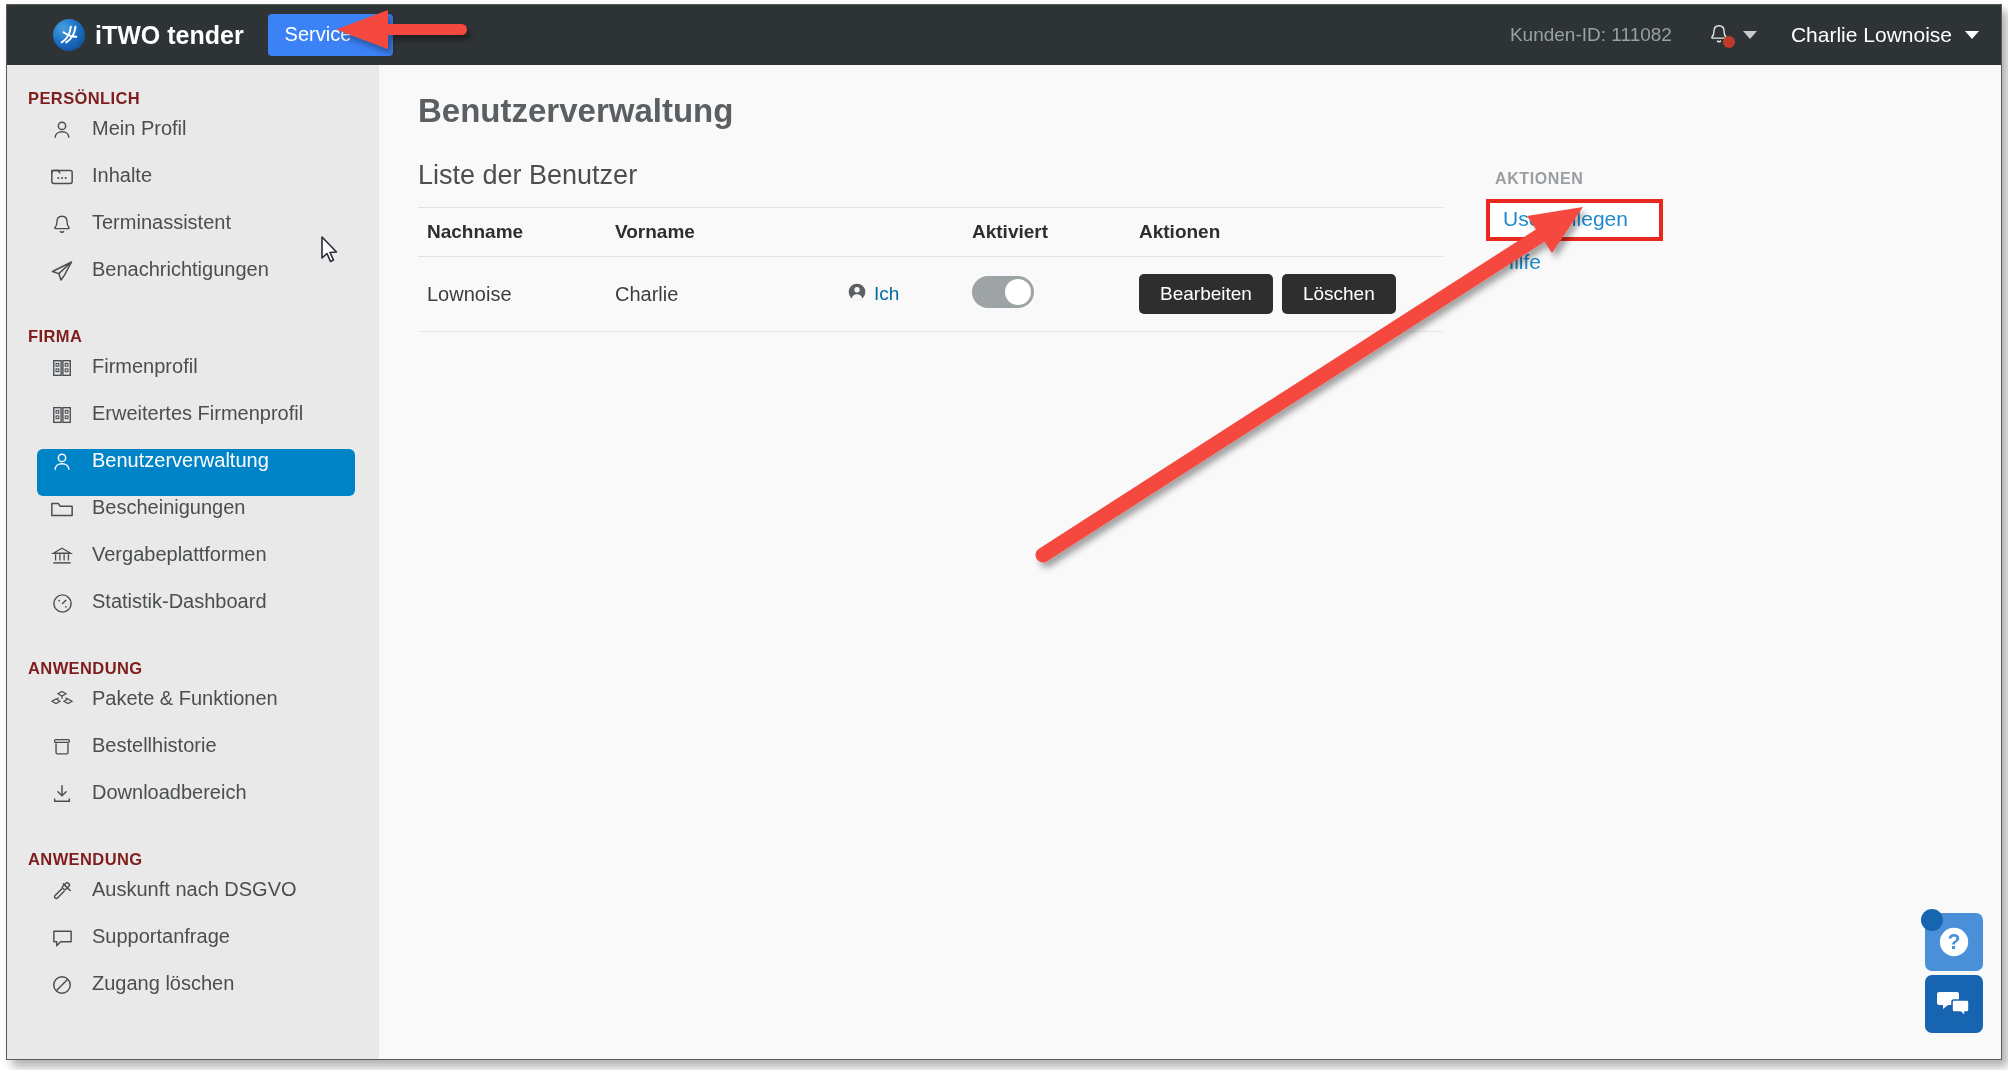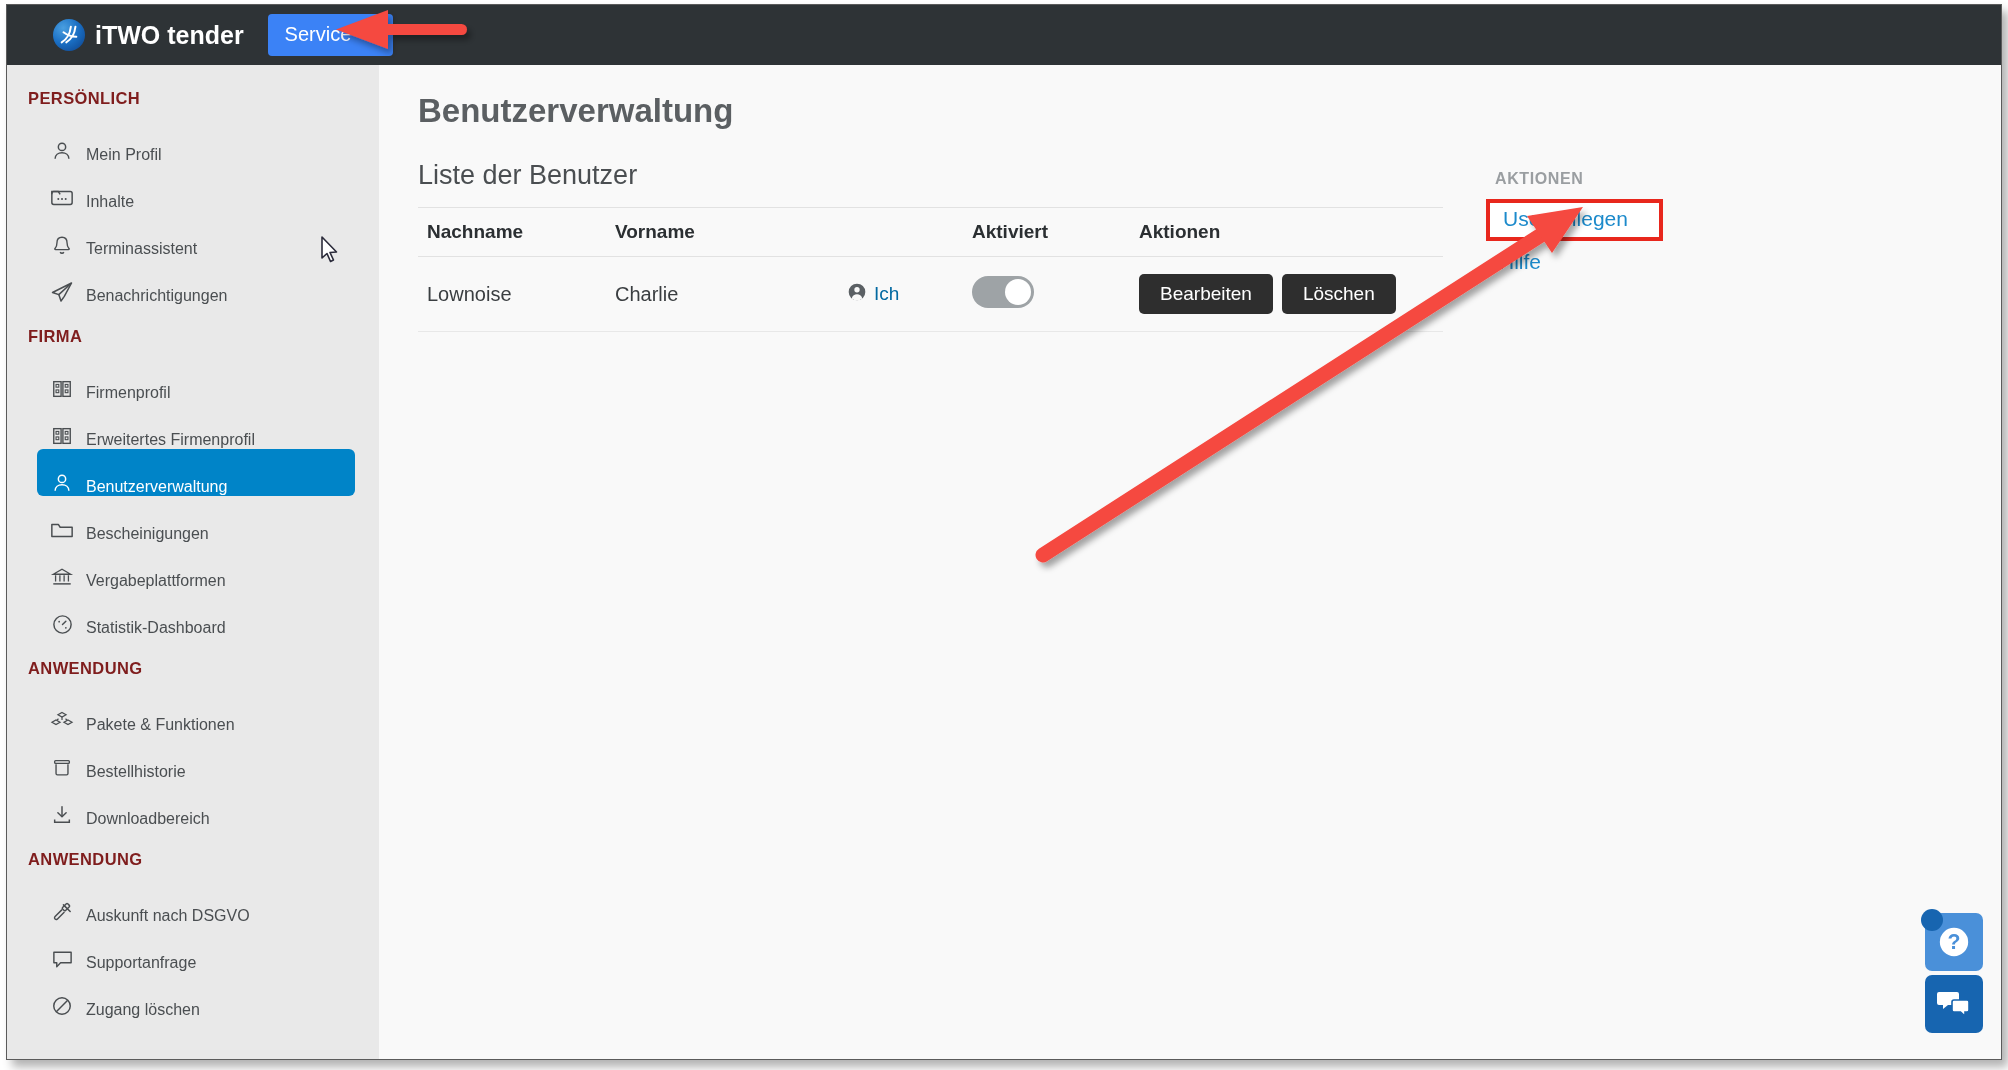--- a/index.html
+++ b/index.html
@@ -128,28 +128,28 @@
     color: #7f1d1d;
     font-size: 16.5px;
     font-weight: bold;
     letter-spacing: 0.4px;
     padding: 0 0 0 21px;
     margin-bottom: 9px;
   }
   .nav-section { margin-bottom: 22px; }
   .nav-item {
     display: flex;
-    align-items: flex-end;
-    gap: 11px;
+    align-items: flex-start;
+    gap: 17px;
     height: 47px;
     margin: 0 24px 0 30px;
     padding-left: 12px;
     border-radius: 6px;
     color: #4A4E51;
-    font-size: 16px;
+    font-size: 20px;
     cursor: pointer;
     white-space: nowrap;
   }
   .nav-item .nav-icon {
     width: 26px; height: 26px;
     flex: 0 0 26px;
     display: flex; align-items: center; justify-content: center;
   }
   .nav-item.active {
     background: #0084C8;
@@ -332,20 +332,39 @@
           <path d="M6 9 C10 12 15 14 20 14" stroke="#ffffff" stroke-width="2.2" fill="none" stroke-linecap="round"></path>
         </svg>
       </span>
       <span id="brand-title">iTWO tender</span>
       <div id="service-button">
         <span>Service</span>
         <span class="caret-down"></span>
       </div>
     </div>
 
+    <div id="header-right">
+      <span id="customer-id">Kunden-ID: 111082</span>
+
+      <div id="notifications">
+        <span class="bell-wrap">
+          <svg width="22" height="24" viewBox="0 0 24 24">
+            <path d="M12 3 C8.5 3 6.5 5.4 6.5 9 c0 4.2 -1.4 5.3 -2.2 6.3 -0.4 0.5 -0.1 1.2 0.6 1.2 h14.2 c0.7 0 1 -0.7 0.6 -1.2 -0.8 -1 -2.2 -2.1 -2.2 -6.3 C17.5 5.4 15.5 3 12 3 Z" stroke="#E8EAEB" stroke-width="1.5" fill="none"></path>
+            <path d="M10 19.2 a2.2 2.2 0 0 0 4 0" stroke="#E8EAEB" stroke-width="1.5" fill="none"></path>
+          </svg>
+          <span class="bell-dot"></span>
+        </span>
+        <span class="caret-down" style="color:#C7CBCD"></span>
+      </div>
+
+      <div id="user-menu">
+        <span>Charlie Lownoise</span>
+        <span class="caret-down"></span>
+      </div>
+    </div>
   </div>
 
   <nav id="sidebar">
 
     <div class="nav-section">
       <div class="nav-section-title">PERSÖNLICH</div>
 
       <div class="nav-item">
         <span class="nav-icon">
           <svg width="22" height="22" viewBox="0 0 24 24">

